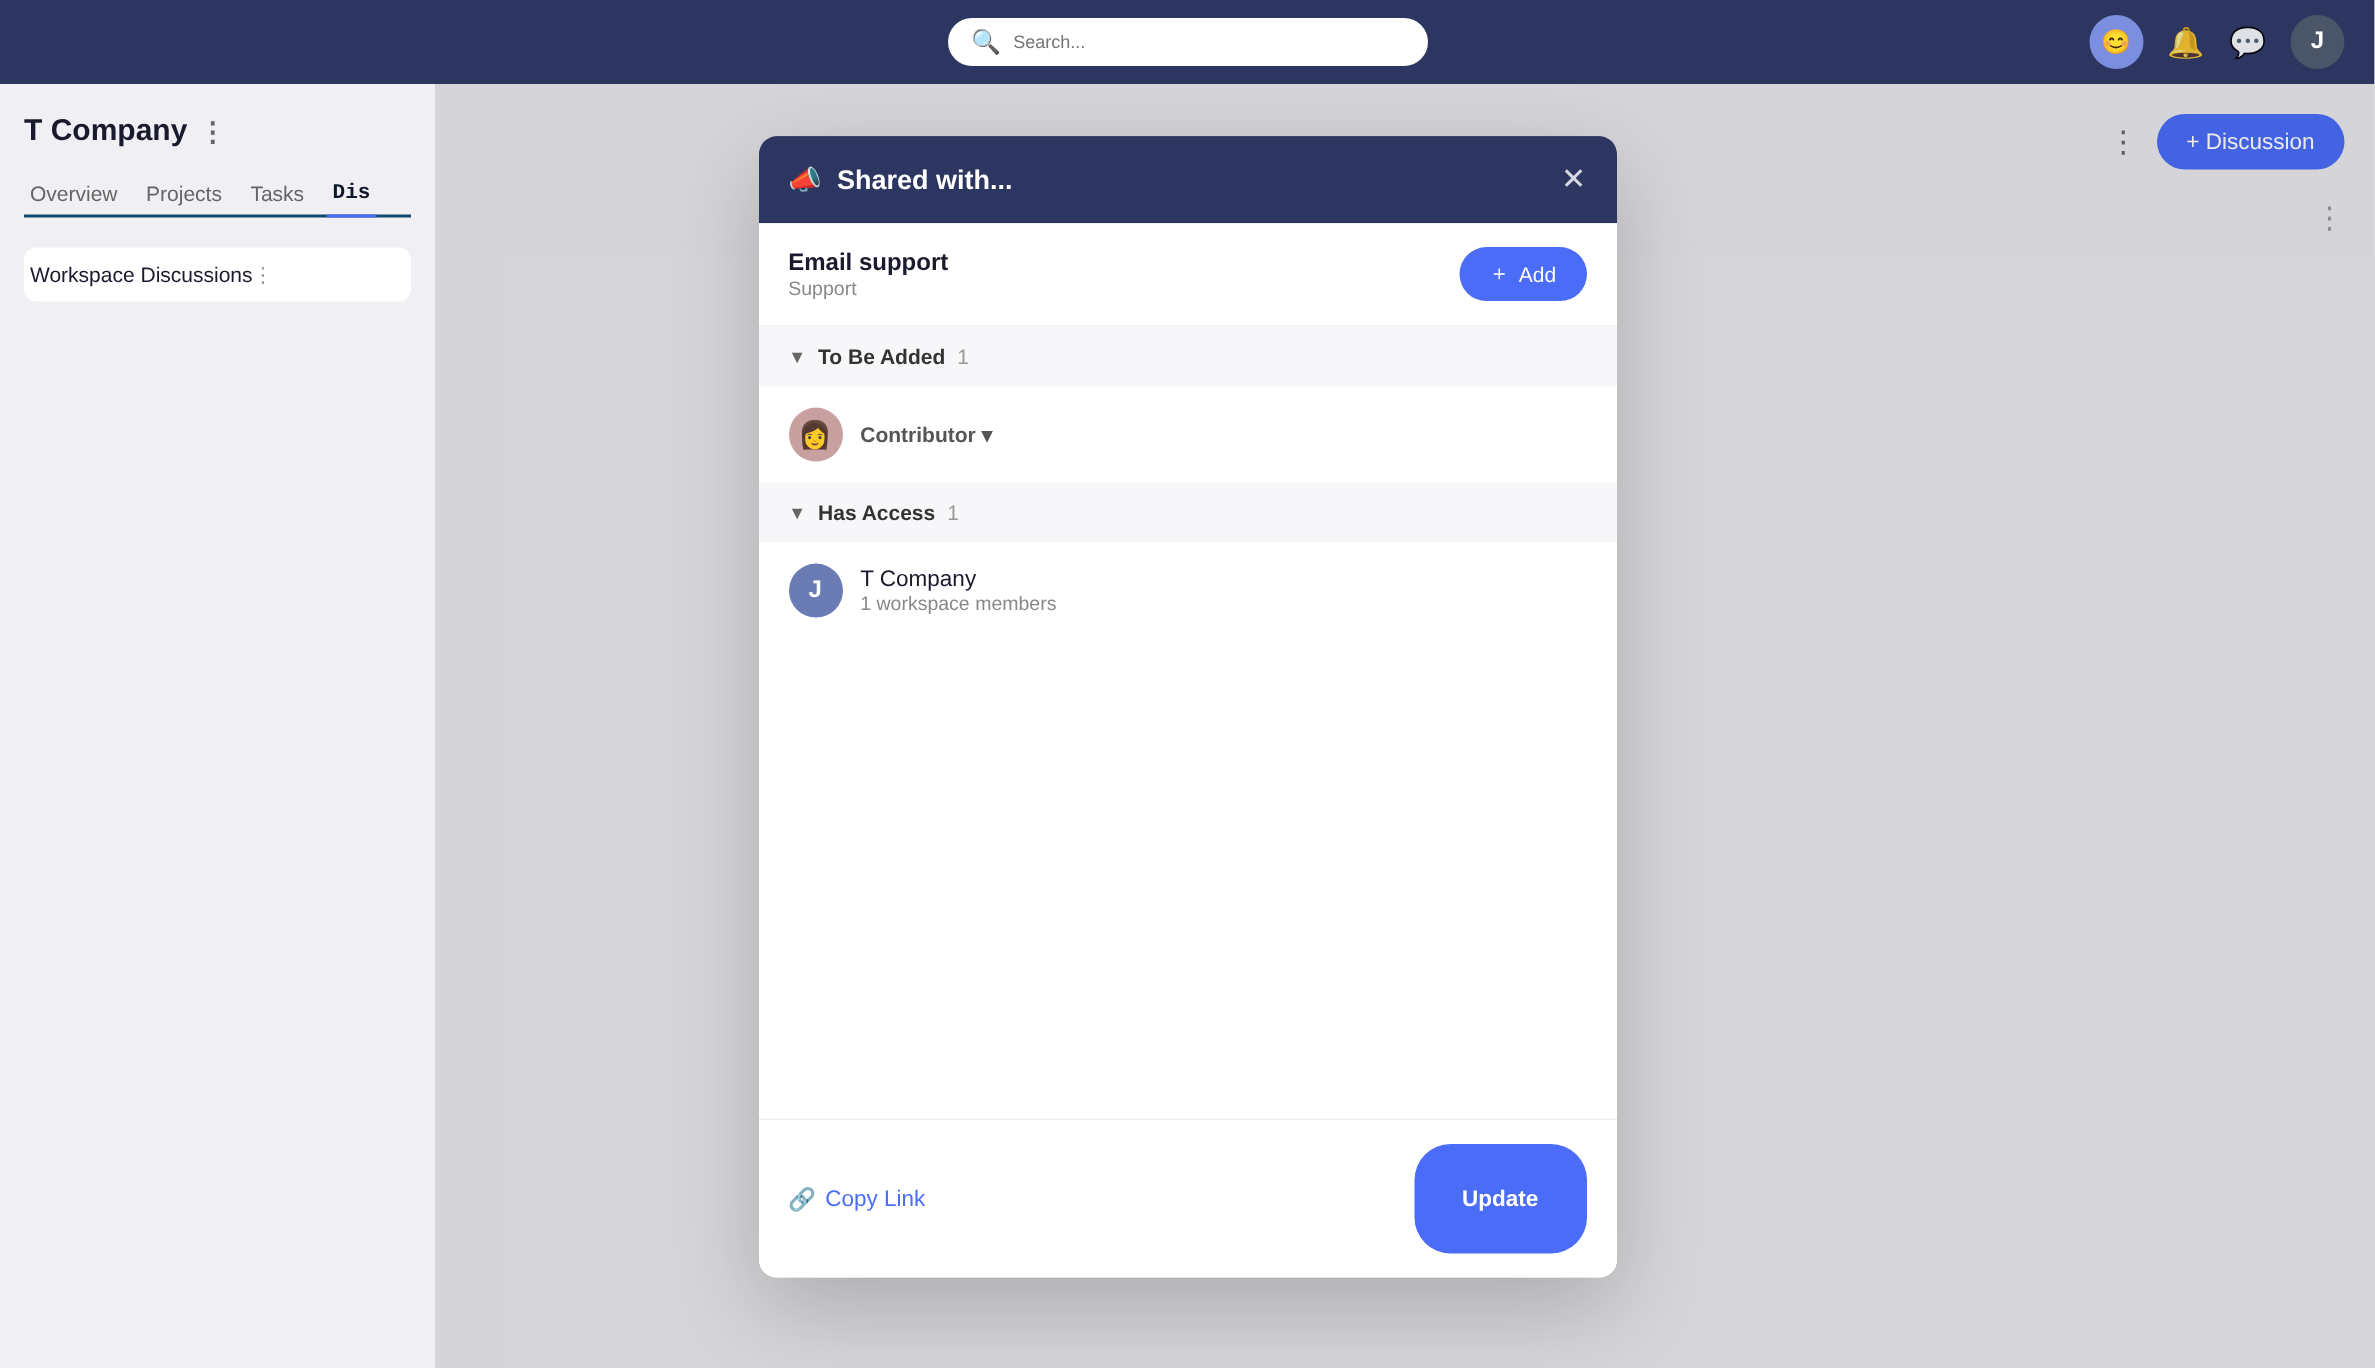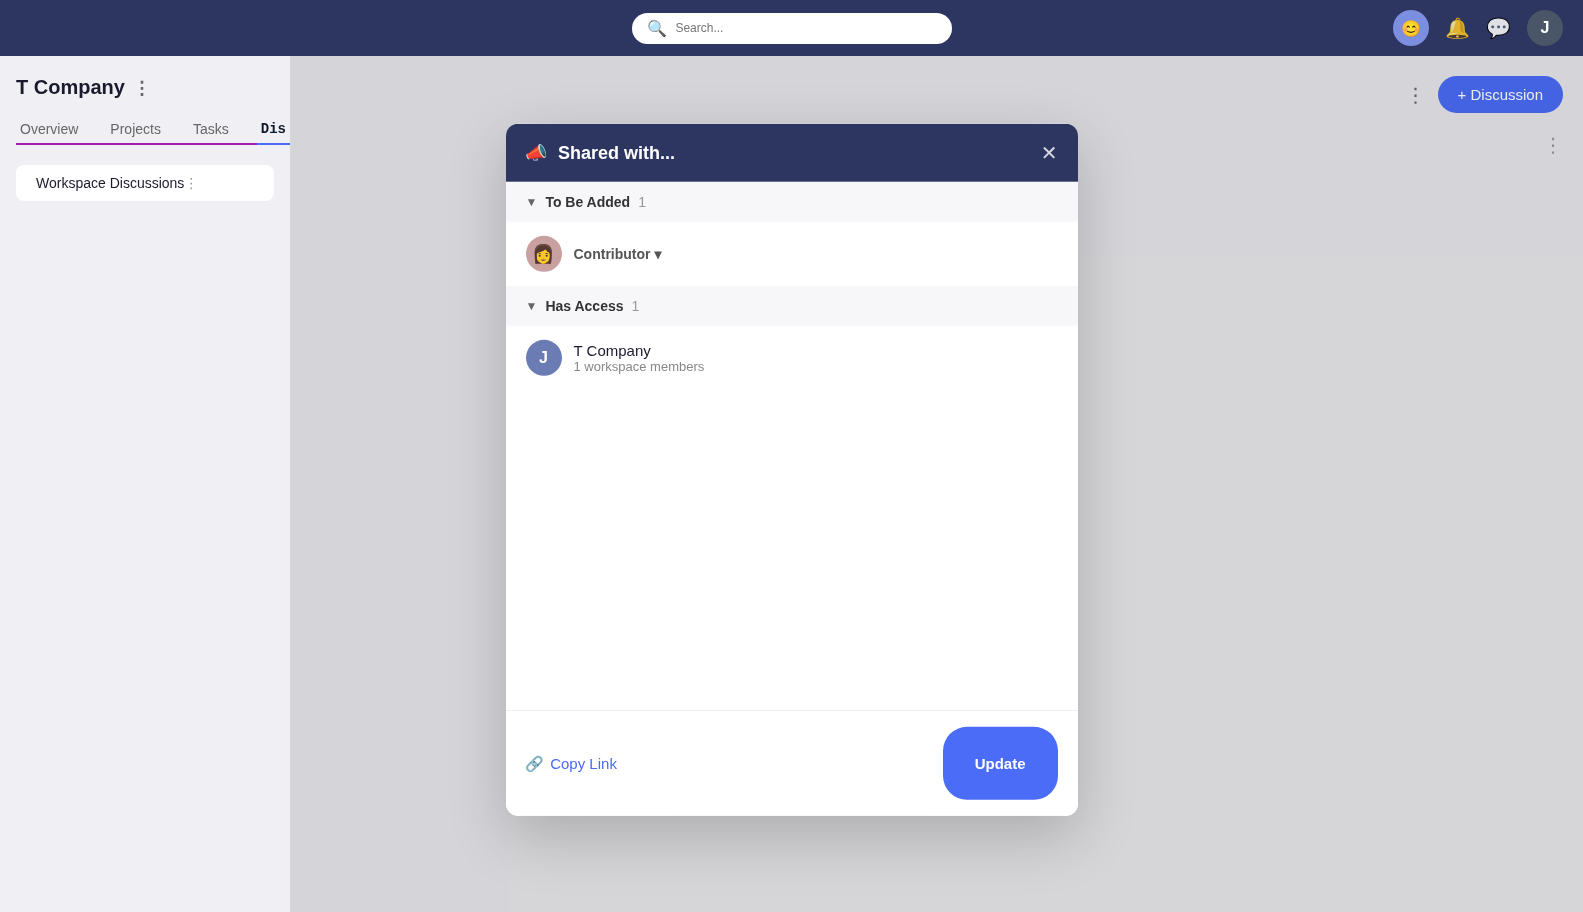--- a/index.html
+++ b/index.html
@@ -85,23 +85,23 @@
       color: #1a1a2e;
       margin-bottom: 16px;
     }
     .workspace-title .dots-icon {
       font-size: 18px;
       color: #666;
       cursor: pointer;
     }
     .nav-tabs {
       display: flex;
-      gap: 24px;
+      gap: 11px;
       margin-bottom: 20px;
-      border-bottom: 2px solid #a21caf;
+      border-bottom: 2px solid #0c4a6e;
       padding-bottom: 0;
     }
     .nav-tab {
       font-size: 14px;
       color: #666;
       padding: 6px 4px;
       cursor: pointer;
       border-bottom: 2px solid transparent;
       margin-bottom: -2px;
     }
@@ -109,21 +109,21 @@
       color: #0f172a;
       border-bottom: 2px solid #4a6cf7;
       font-weight: 600;
       font-family: Liberation Mono, monospace;
     }
     .sidebar-item {
       display: flex;
       align-items: center;
       background: white;
       border-radius: 8px;
-      padding: 10px 20px;
+      padding: 10px 4px;
       margin-bottom: 8px;
       font-size: 14px;
       font-weight: 500;
       color: #1a1a2e;
       cursor: pointer;
     }
     .sidebar-item .item-dots {
       color: #999;
       cursor: pointer;
     }
@@ -436,20 +436,30 @@
   <div class="modal-header">
     <div class="modal-title">
       <span>📣</span>
       <span>Shared with...</span>
     </div>
     <button class="modal-close">✕</button>
   </div>
 
   <div class="modal-body">
 
+    <div class="email-support-row">
+      <div class="email-support-info">
+        <div class="name">Email support</div>
+        <div class="sub">Support</div>
+      </div>
+      <button class="add-btn">
+        <span>＋</span>
+        <span>Add</span>
+      </button>
+    </div>
 
     <div class="section-header">
       <span class="chevron-icon">▼</span>
       <span>To Be Added</span>
       <span class="section-count">1</span>
     </div>
 
     <div class="user-row">
       <div class="user-avatar">
         <span style="font-size:18px;">👩</span>

